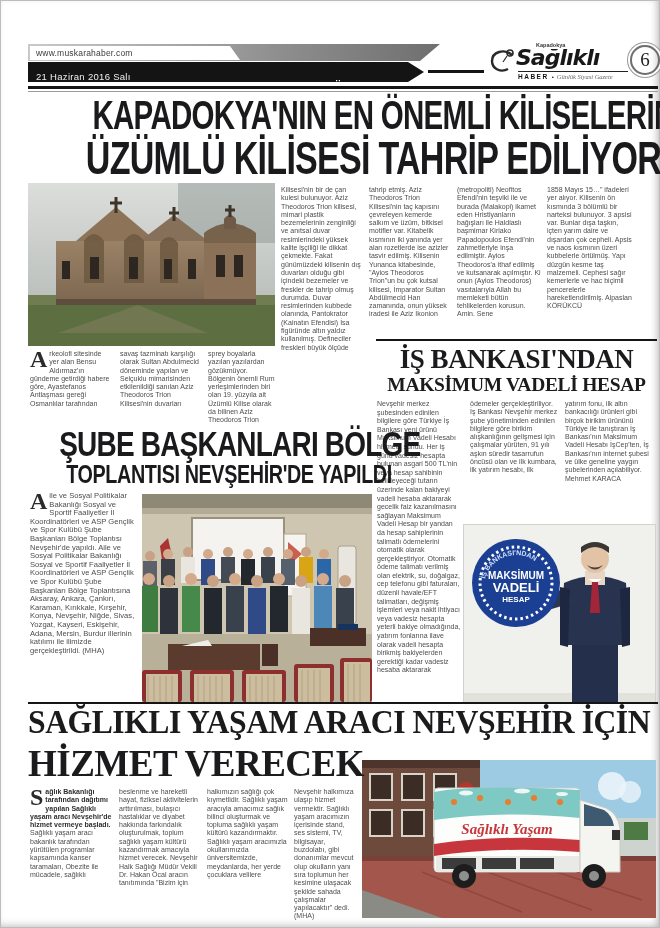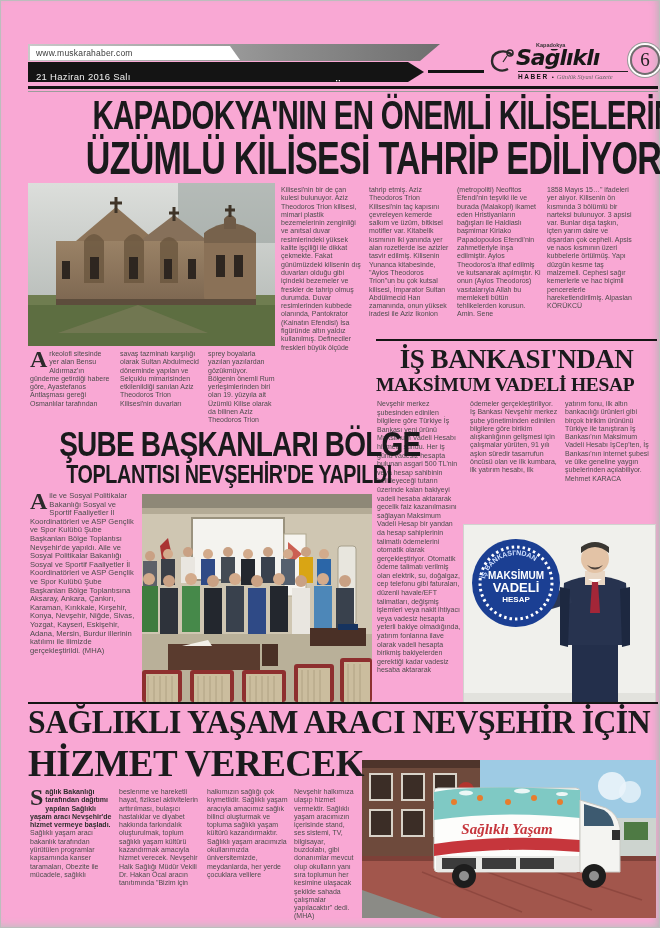--- a/index.html
+++ b/index.html
@@ -1,19 +1,19 @@
 <!DOCTYPE html>
 <html><head>
 <meta charset="utf-8">
 <style>
   * { margin:0; padding:0; box-sizing:border-box; }
   html,body { background:#d9d9d9; }
   .page {
     position:relative; width:660px; height:928px; margin:0 auto;
-    background:#f9a8d4; overflow:hidden;
+    background:#ffffff; overflow:hidden;
     font-family:"Liberation Sans", sans-serif;
     box-shadow:inset 0 0 0 1px #bdbdbd, inset -6px 0 8px -4px #b5b5b5, inset 0 -6px 8px -4px #c2c2c2;
   }
   .abs { position:absolute; }
 
   
   .hdr-graybar {
     left:28px; top:44px; width:412px; height:17px;
     background:linear-gradient(90deg,#c9c9c9,#8f8f8f 60%,#6f6f6f);
     clip-path:polygon(0 0,100% 0,calc(100% - 20px) 100%,0 100%);
@@ -53,21 +53,21 @@
   }
   .hdr-rule1 { left:28px; top:86px; width:630px; height:3px; background:#151515; }
   .hdr-rule2 { left:28px; top:91px; width:630px; height:1px; background:#9c9c9c; }
 
   
   .cond { font-weight:900; color:#1a1a1c; white-space:nowrap; text-align:center; width:100%; font-family:"Liberation Sans", sans-serif; }
   .hl1a { left:0; top:92px;  font-size:41px; transform:scaleX(.72); letter-spacing:-1px; }
   .hl1b { left:0; top:131px; font-size:46px; transform:scaleX(.74); letter-spacing:-1px; }
   .serifhl { font-family:"Liberation Serif", serif; font-weight:900; color:#1b1b1d; white-space:nowrap; }
   .isb-hl1 { left:376px; top:344px; width:281px; text-align:center; font-size:27px; letter-spacing:-.5px; }
-  .isb-hl2 { left:376px; top:374px; width:281px; font-size:19.5px; letter-spacing:-.3px; }
+  .isb-hl2 { left:376px; top:374px; width:281px; text-align:center; font-size:19.5px; letter-spacing:-.3px; }
   .sube-hl1 { left:24px; top:424px; width:352px; font-size:35px; transform:scaleX(.8); transform-origin:center; text-align:center; white-space:nowrap; font-weight:900; color:#1a1a1c; letter-spacing:-1px; }
   .sube-hl2 { left:24px; top:459px; width:352px; font-size:26px; transform:scaleX(.76); transform-origin:center; text-align:center; white-space:nowrap; font-weight:900; color:#1a1a1c; letter-spacing:-.5px; }
   .sag-hl1 { left:28px; top:704px; width:630px; text-align:center; font-size:33px; letter-spacing:-.5px; transform:scaleX(.96); transform-origin:left; }
   .sag-hl2 { left:28px; top:742px; font-size:37px; letter-spacing:-.5px; }
 
   
   .bodycol { font-size:7px; line-height:8.3px; color:#4d4d4d; text-align:left; }
   .bodycol b { color:#2e2e2e; }
   .dropcap {
     float:left; font-size:24px; line-height:19px; font-weight:bold;

